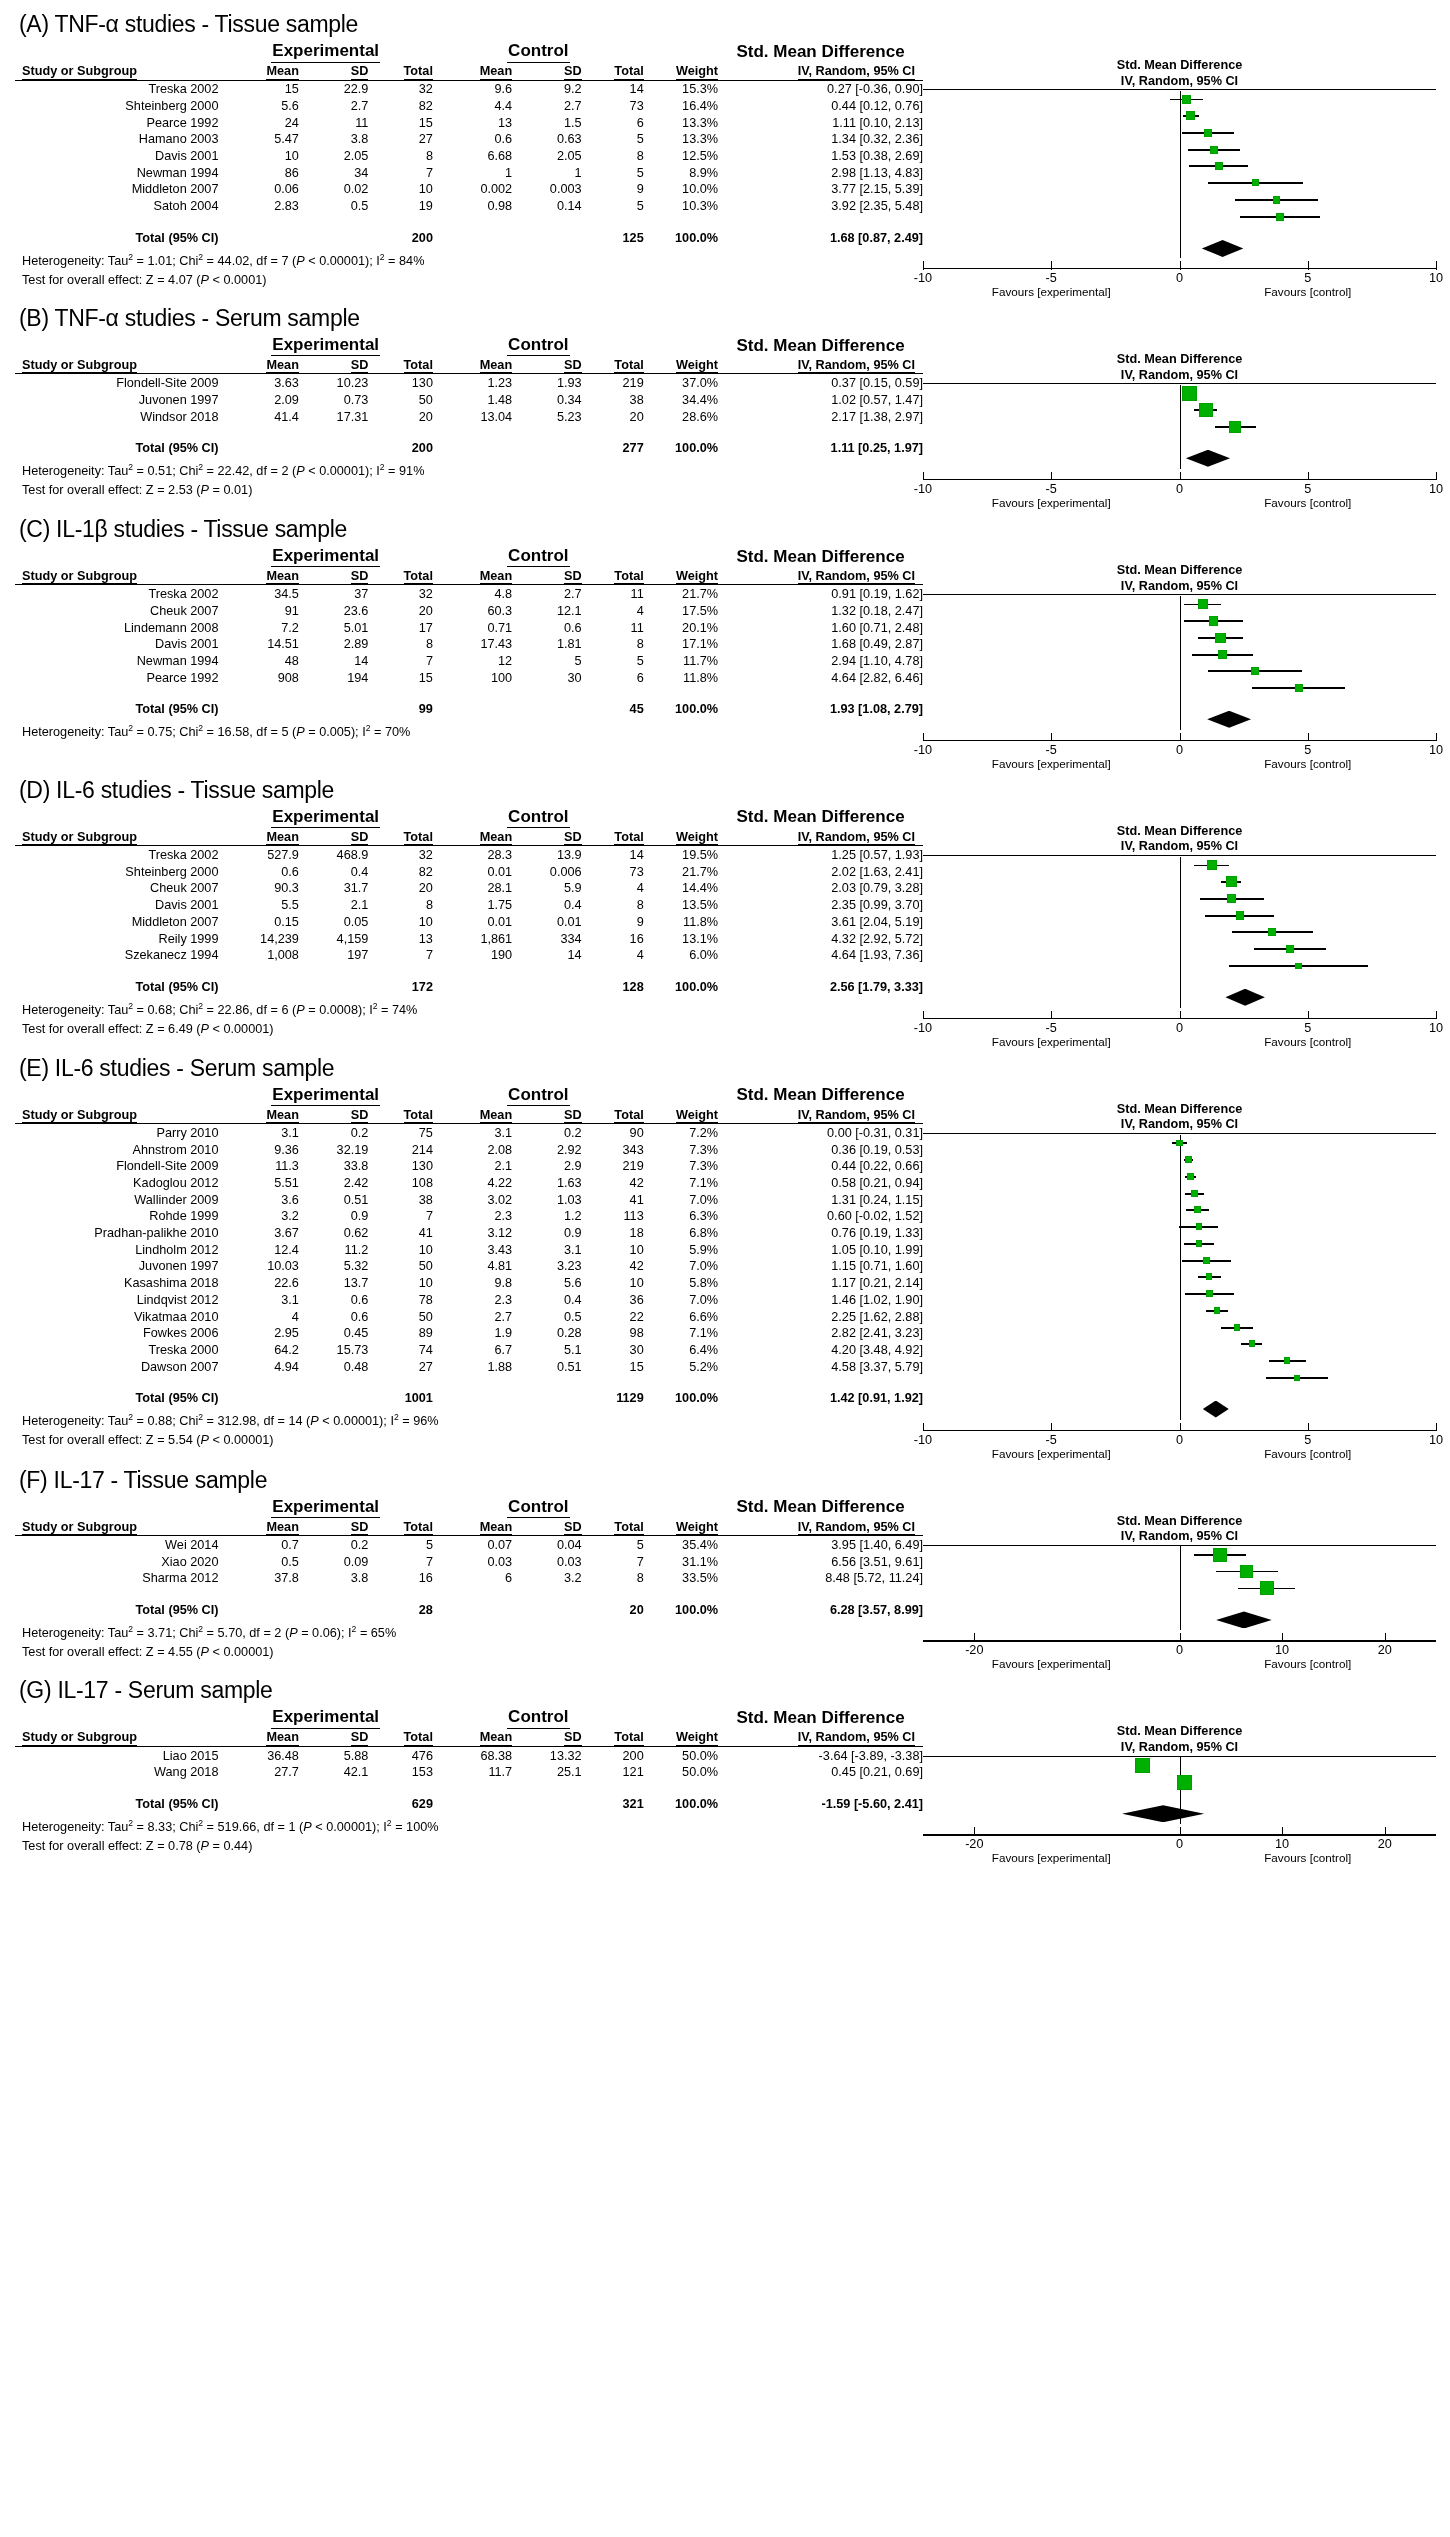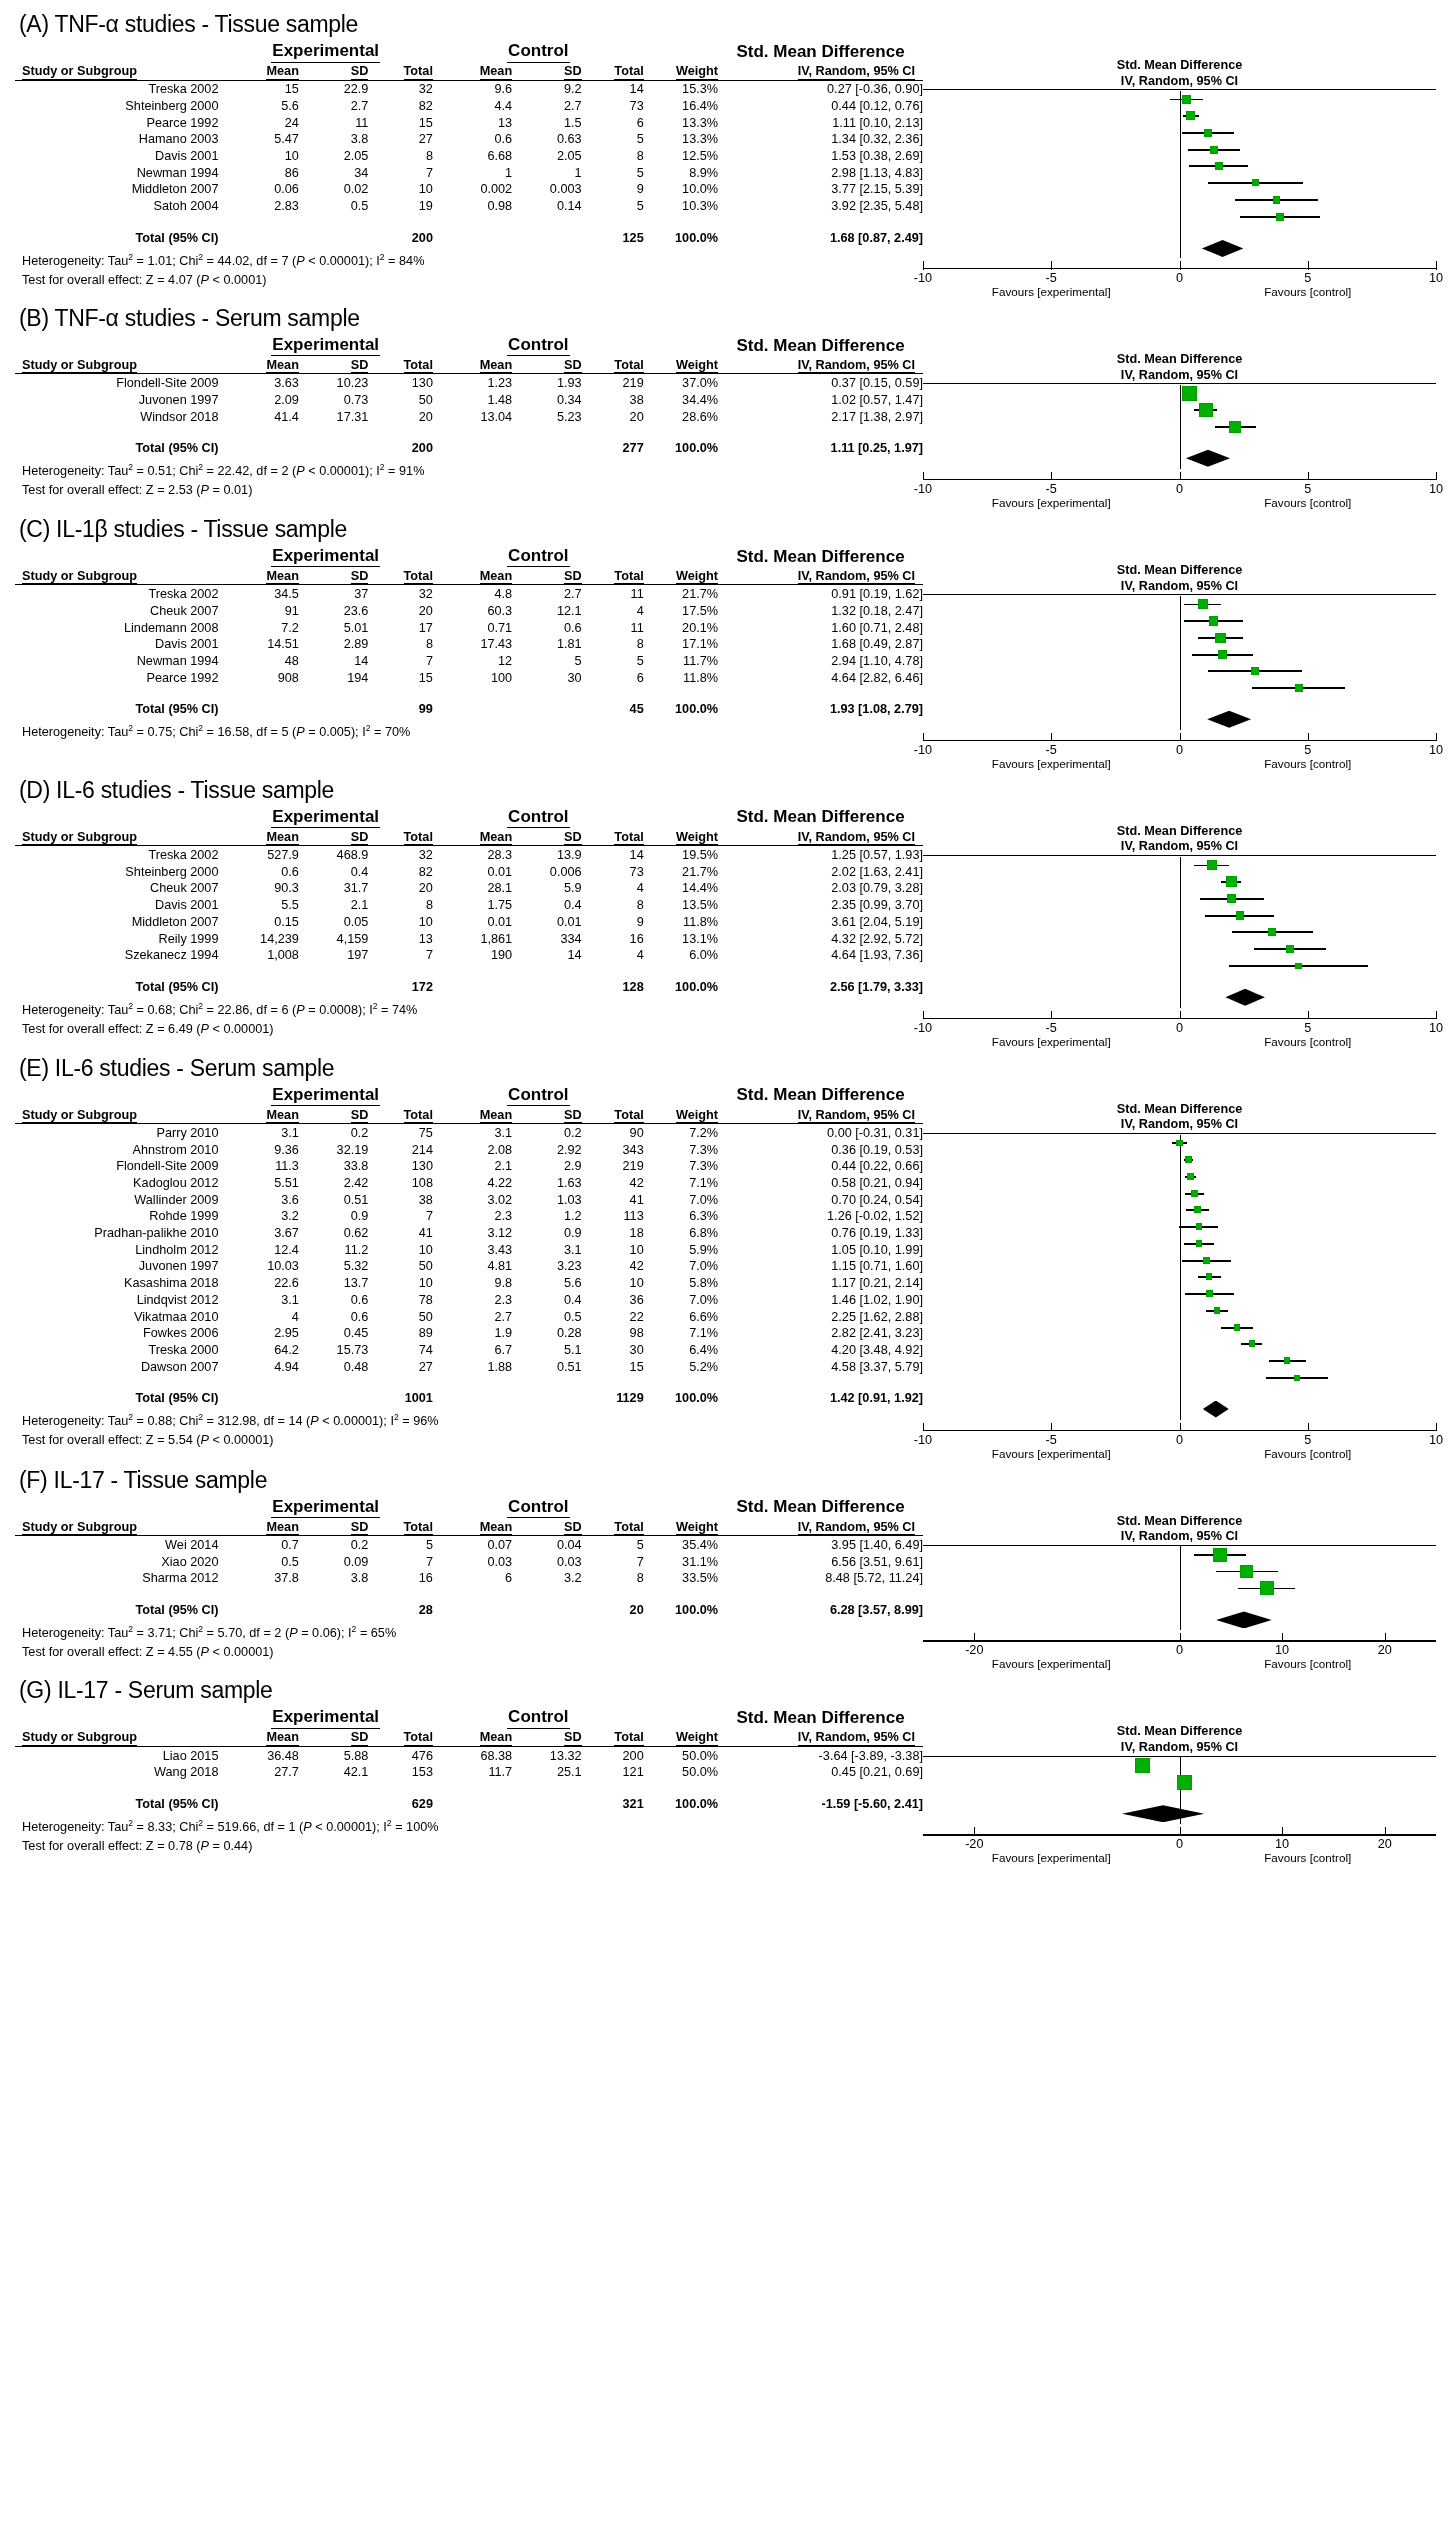--- a/index.html
+++ b/index.html
@@ -821,32 +821,32 @@
               </tr>
               <tr class="data">
                 <td class="study">Wallinder 2009</td>
                 <td class="num w1">3.6</td>
                 <td class="num w2">0.51</td>
                 <td class="num w3">38</td>
                 <td class="num w4">3.02</td>
                 <td class="num w5">1.03</td>
                 <td class="num w6">41</td>
                 <td class="num w7">7.0%</td>
-                <td class="ci">0.70 [0.24, 0.54]</td>
+                <td class="ci">1.31 [0.24, 1.15]</td>
               </tr>
               <tr class="data">
                 <td class="study">Rohde 1999</td>
                 <td class="num w1">3.2</td>
                 <td class="num w2">0.9</td>
                 <td class="num w3">7</td>
                 <td class="num w4">2.3</td>
                 <td class="num w5">1.2</td>
                 <td class="num w6">113</td>
                 <td class="num w7">6.3%</td>
-                <td class="ci">1.26 [-0.02, 1.52]</td>
+                <td class="ci">0.60 [-0.02, 1.52]</td>
               </tr>
               <tr class="data">
                 <td class="study">Pradhan-palikhe 2010</td>
                 <td class="num w1">3.67</td>
                 <td class="num w2">0.62</td>
                 <td class="num w3">41</td>
                 <td class="num w4">3.12</td>
                 <td class="num w5">0.9</td>
                 <td class="num w6">18</td>
                 <td class="num w7">6.8%</td>

